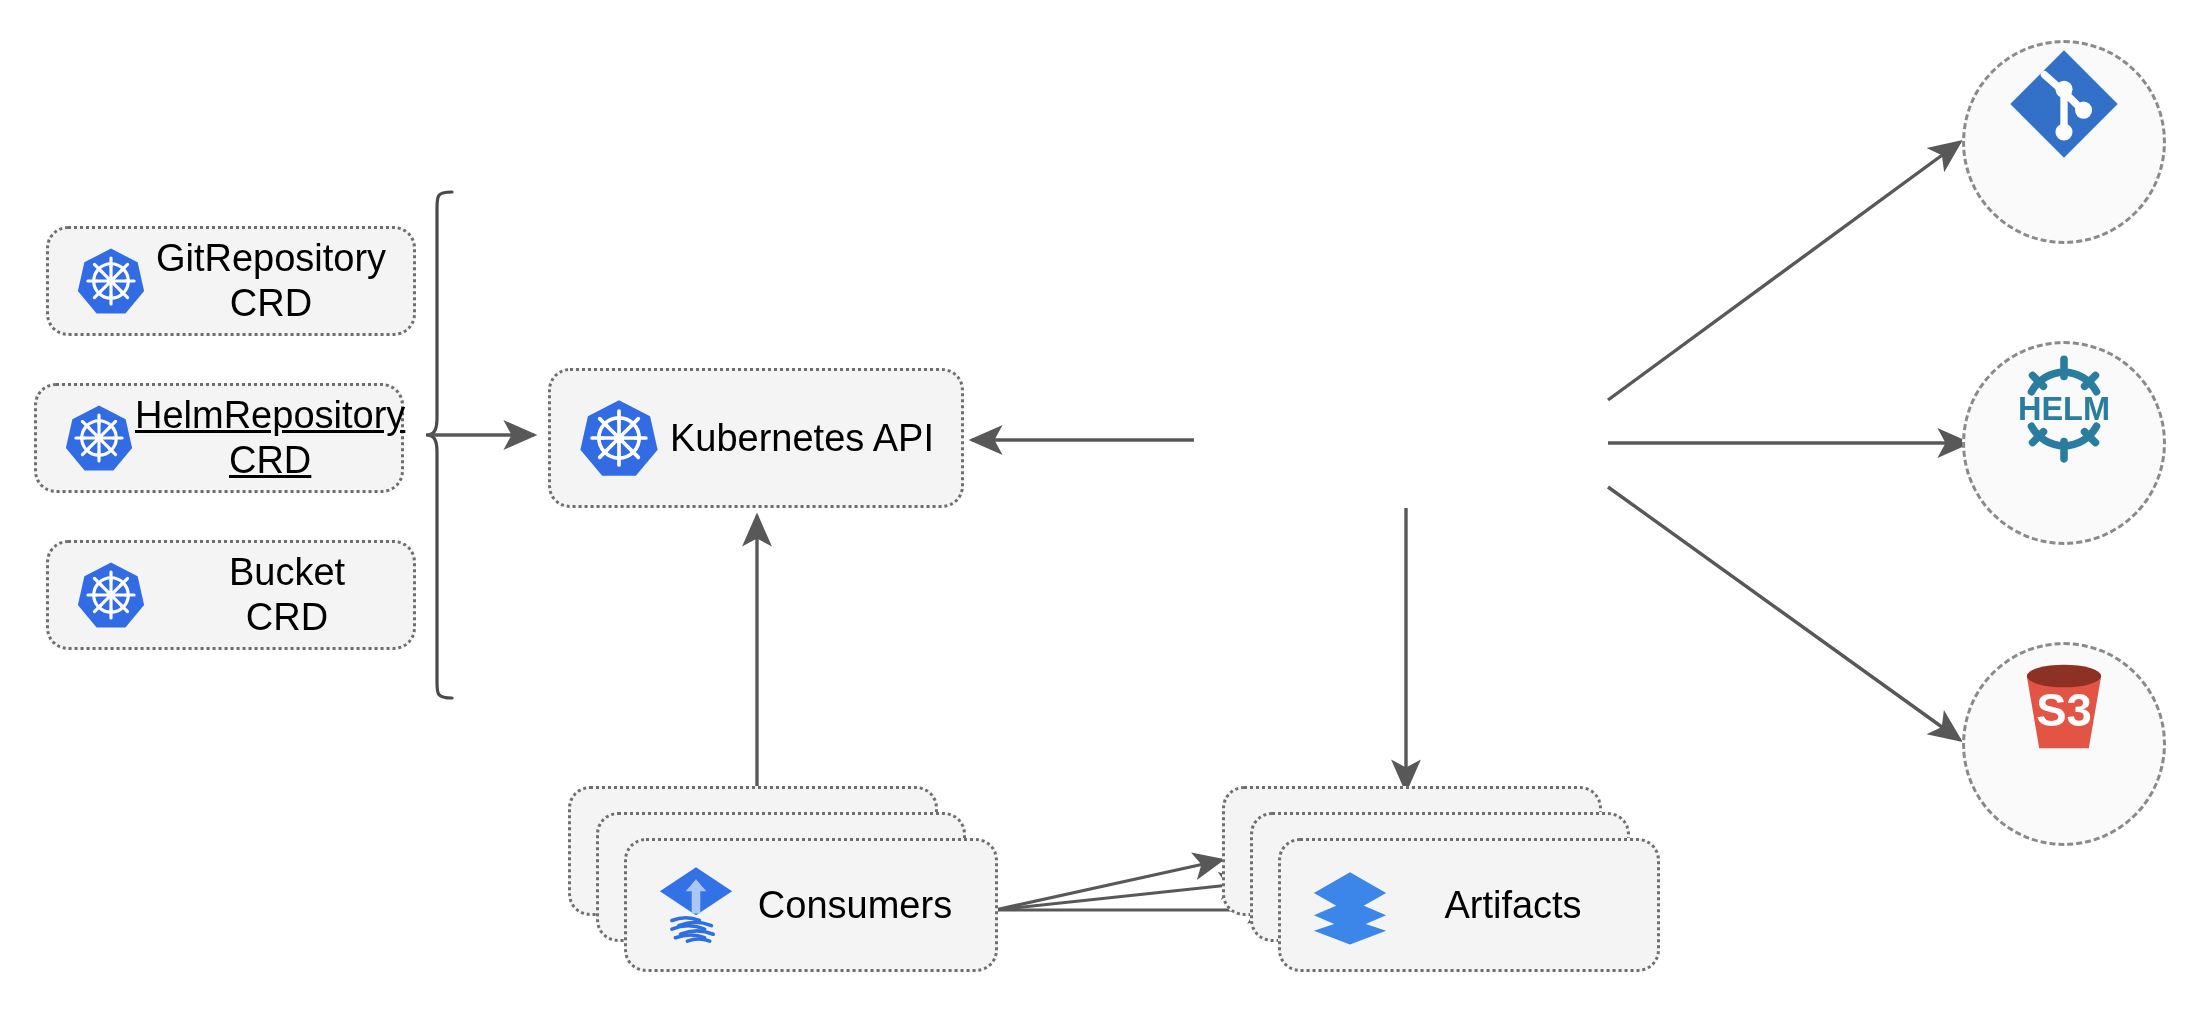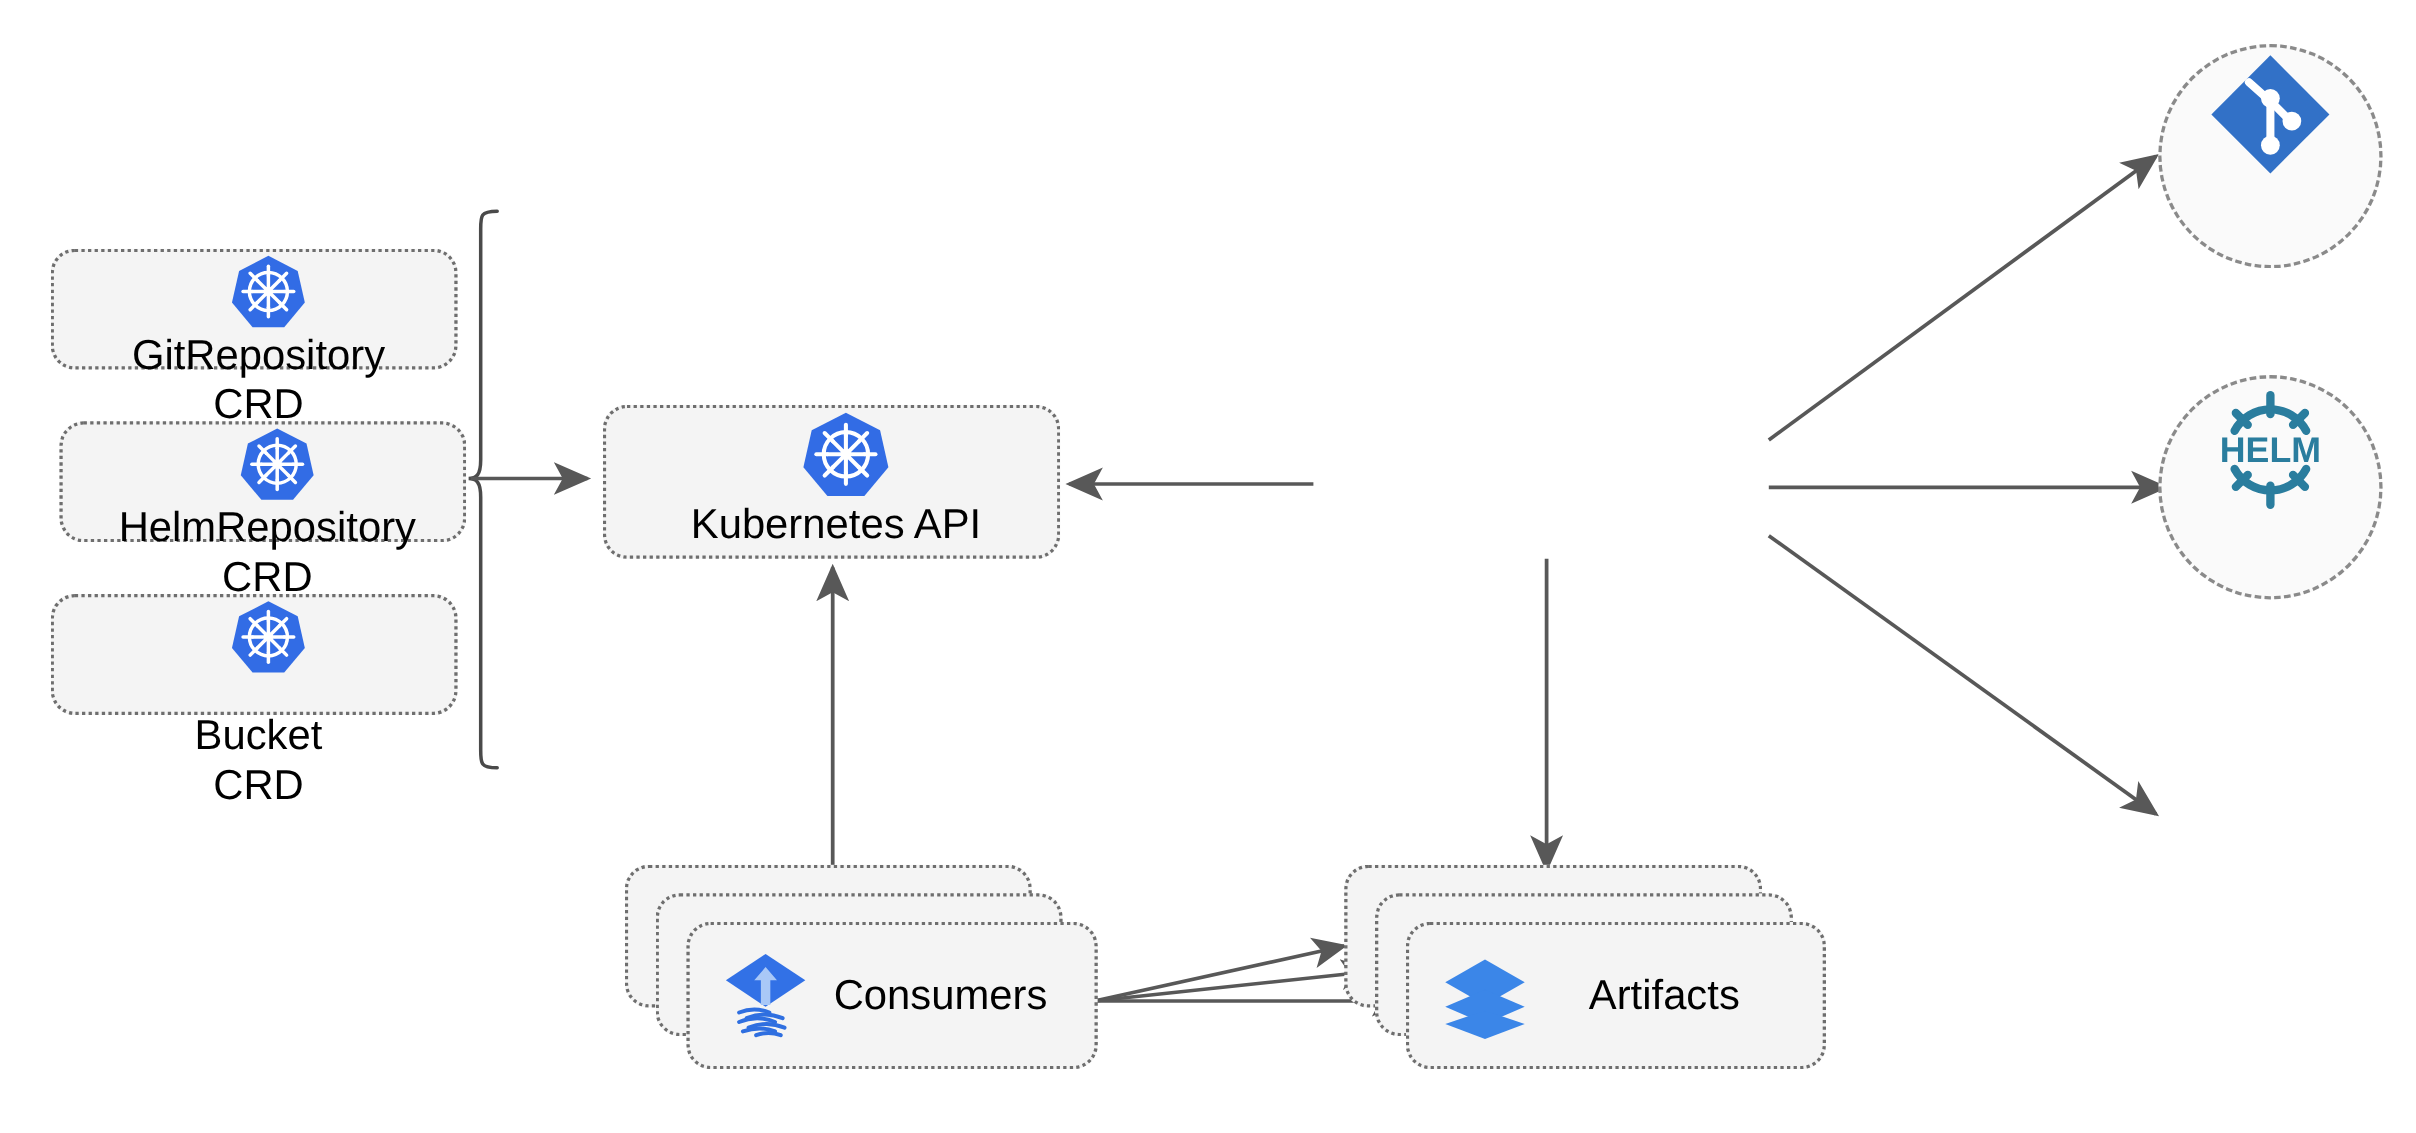--- a/index.html
+++ b/index.html
@@ -20,21 +20,20 @@
   
   .node {
     position: absolute;
     box-sizing: border-box;
     background: #f4f4f4;
     border: 3px dotted #6e6e6e;
     border-radius: 22px;
     display: flex;
     align-items: center;
     justify-content: center;
-    flex-direction: column;
   }
   .node .label {
     font-size: 38px;
     line-height: 1.18;
     color: #000000;
     text-align: center;
     white-space: pre-line;
   }
   .crd-box {
     justify-content: flex-start;
@@ -155,21 +154,21 @@
           <line x1="36" y1="36" x2="64" y2="64"></line>
           <line x1="64" y1="36" x2="36" y2="64"></line>
         </g>
         <circle cx="50" cy="50" r="6" fill="#ffffff"></circle>
       </svg>
     </span>
     <span class="label">GitRepository
 CRD</span>
   </div>
 
-  <div class="node crd-box" style="left:54px; top:383px; width:370px; height:110px;">
+  <div class="node crd-box" style="left:34px; top:383px; width:370px; height:110px;text-decoration:underline;">
     <span class="icon-slot">
       <svg width="72" height="72" viewBox="0 0 100 100">
         <polygon points="50,5 87,24 96,64 70,95 30,95 4,64 13,24" fill="#326ce5"></polygon>
         <g stroke="#ffffff" stroke-width="4.4" fill="none" stroke-linecap="round">
           <circle cx="50" cy="50" r="24"></circle>
           <line x1="50" y1="18" x2="50" y2="30"></line>
           <line x1="50" y1="70" x2="50" y2="82"></line>
           <line x1="18" y1="50" x2="30" y2="50"></line>
           <line x1="70" y1="50" x2="82" y2="50"></line>
           <line x1="27" y1="27" x2="36" y2="36"></line>
@@ -307,14 +306,23 @@
           <line x1="31" y1="29" x2="41" y2="39"></line>
           <line x1="89" y1="29" x2="79" y2="39"></line>
           <line x1="31" y1="91" x2="41" y2="81"></line>
           <line x1="89" y1="91" x2="79" y2="81"></line>
         </g>
         <text class="helm-text" x="60" y="70" fill="#2a7d9e" font-size="30" text-anchor="middle">HELM</text>
       </svg>
     </span>
   </div>
 
+  <div class="ext-circle" style="left:1962px; top:642px; width:204px; height:204px;">
+    <span>
+      <svg width="124" height="124" viewBox="0 0 120 120">
+        <path d="M24,30 L96,30 L84,100 L36,100 Z" fill="#e25444"></path>
+        <ellipse cx="60" cy="30" rx="36" ry="11" fill="#8c3123"></ellipse>
+        <text class="helm-text" x="60" y="78" fill="#ffffff" font-size="44" text-anchor="middle">S3</text>
+      </svg>
+    </span>
+  </div>
 
 </div>
 
 </body></html>

